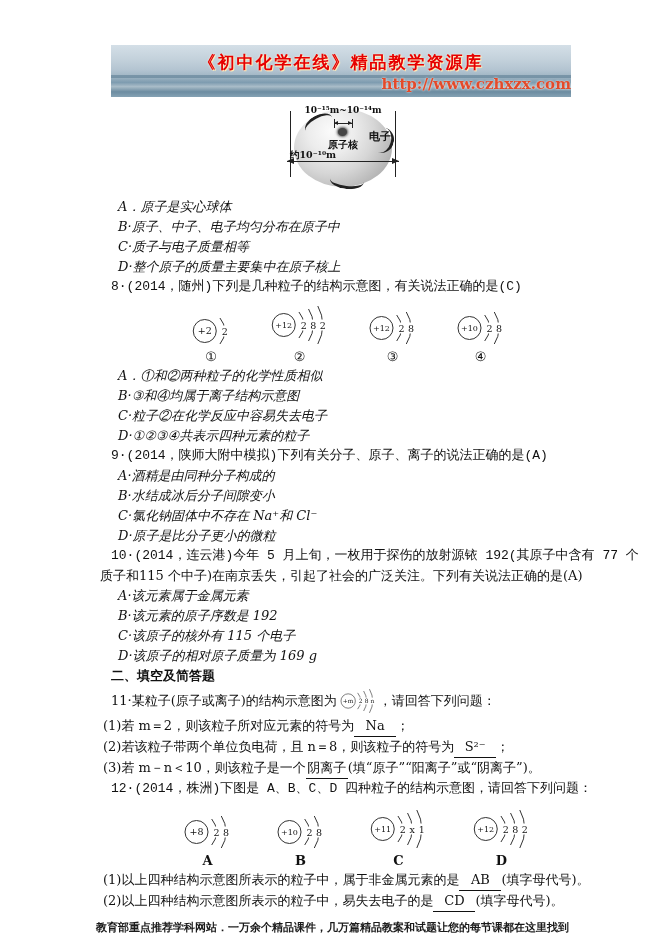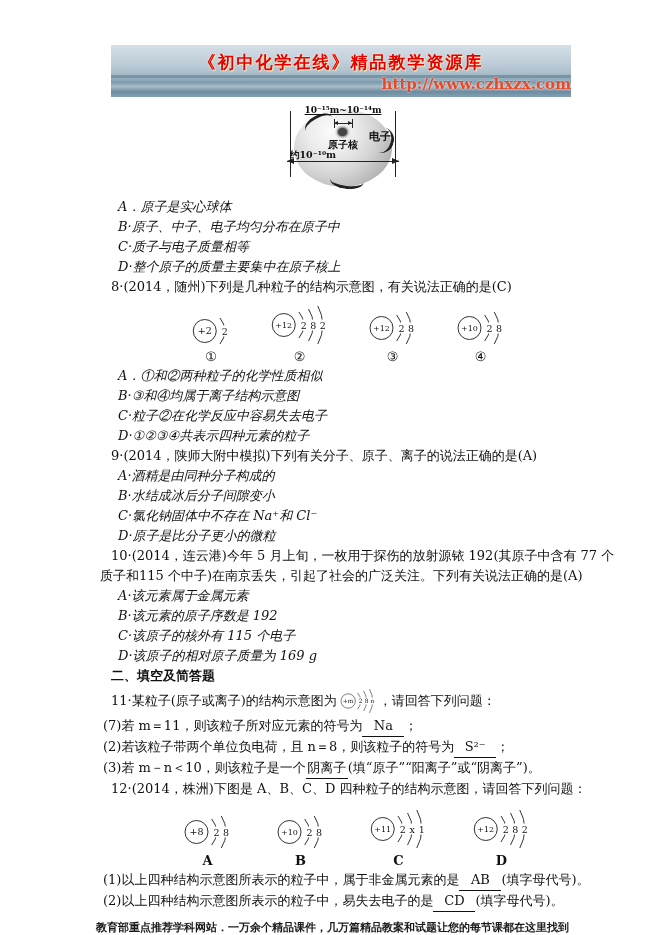--- a/index.html
+++ b/index.html
@@ -32,28 +32,28 @@
   .harrow:before,.harrow:after{content:"";position:absolute;top:-3px;border-top:3.5px solid transparent;border-bottom:3.5px solid transparent;}
   .harrow:before{left:0;border-right:7px solid #222;}
   .harrow:after{right:0;border-left:7px solid #222;}
   .tarrow{position:absolute;left:44px;top:20px;width:18px;height:1px;background:#222;}
   .tarrow:before,.tarrow:after{content:"";position:absolute;top:-2px;border-top:2.5px solid transparent;border-bottom:2.5px solid transparent;}
   .tarrow:before{left:0;border-right:4px solid #222;}
   .tarrow:after{right:0;border-left:4px solid #222;}
   .tick{position:absolute;top:16px;width:1px;height:9px;background:#222;}
   .blob{position:absolute;left:48px;top:25px;width:9px;height:8px;border-radius:50%;
         background:#444;box-shadow:0 0 2.5px 1px #555;}
-  .lab-top{position:absolute;top:2px;left:0;width:100%;text-align:center;font-size:9px;font-weight:bold;text-decoration:underline;}
+  .lab-top{position:absolute;top:2px;left:0;width:100%;text-align:center;font-size:9px;font-weight:bold;}
   .lab-dz{position:absolute;right:5px;top:26px;font-size:11px;font-weight:bold;}
   .lab-hz{position:absolute;top:35px;left:0;width:100%;text-align:center;font-size:10px;font-weight:bold;}
   .lab-d{position:absolute;top:46px;left:0;width:100%;text-align:left;font-size:9.5px;font-weight:bold;}
 
   
   .ln{font-size:13px;line-height:20px;white-space:nowrap;}
-  .stem{text-indent:11px;}
+  .stem{text-indent:11px;font-family:Liberation Mono, monospace;}
   .opt{padding-left:18px;font-style:italic;}
   .sub{padding-left:3px;}
   .cont{text-indent:0;}
   .sec-title{font-weight:bold;text-indent:11px;}
   .blank{display:inline-block;min-width:42px;padding:0 0;text-align:center;border-bottom:1px solid #111;}
 
   
   .prow{display:flex;align-items:flex-end;}
   .prow.q8{margin:4px 0 2px 90px;gap:37px;}
   .prow.q12{margin:6px 0 2px 82px;gap:42px;}
@@ -189,21 +189,21 @@
             <rect x="40" y="18.5" width="8" height="11" fill="#fff"></rect>
             <text x="44" y="27.5" text-anchor="middle" font-size="9.5" font-family="DejaVu Serif, serif" fill="#111">8</text>
             <path d="M 48.558772731852805 5 A 39 39 0 0 1 48.558772731852805 43" fill="none" stroke="#333" stroke-width="1"></path>
             <rect x="49.5" y="18.5" width="8" height="11" fill="#fff"></rect>
             <text x="53.5" y="27.5" text-anchor="middle" font-size="9.5" font-family="DejaVu Serif, serif" fill="#111">n</text>
           </svg>
         </span>
       <span>，请回答下列问题：</span>
     </div>
     <div class="ln sub">
-      <span>(7)若 m＝11，则该粒子所对应元素的符号为</span><span class="blank">Na</span><span>；</span>
+      <span>(1)若 m＝2，则该粒子所对应元素的符号为</span><span class="blank">Na</span><span>；</span>
     </div>
     <div class="ln sub">
       <span>(2)若该粒子带两个单位负电荷，且 n＝8，则该粒子的符号为</span><span class="blank">S²⁻</span><span>；</span>
     </div>
     <div class="ln sub">
       <span>(3)若 m－n＜10，则该粒子是一个</span><span class="blank">阴离子</span><span>(填“原子”“阳离子”或“阴离子”)。</span>
     </div>
 
     <div class="ln stem">12·(2014，株洲)下图是 A、B、C、D 四种粒子的结构示意图，请回答下列问题：</div>
     <div class="prow q12">

